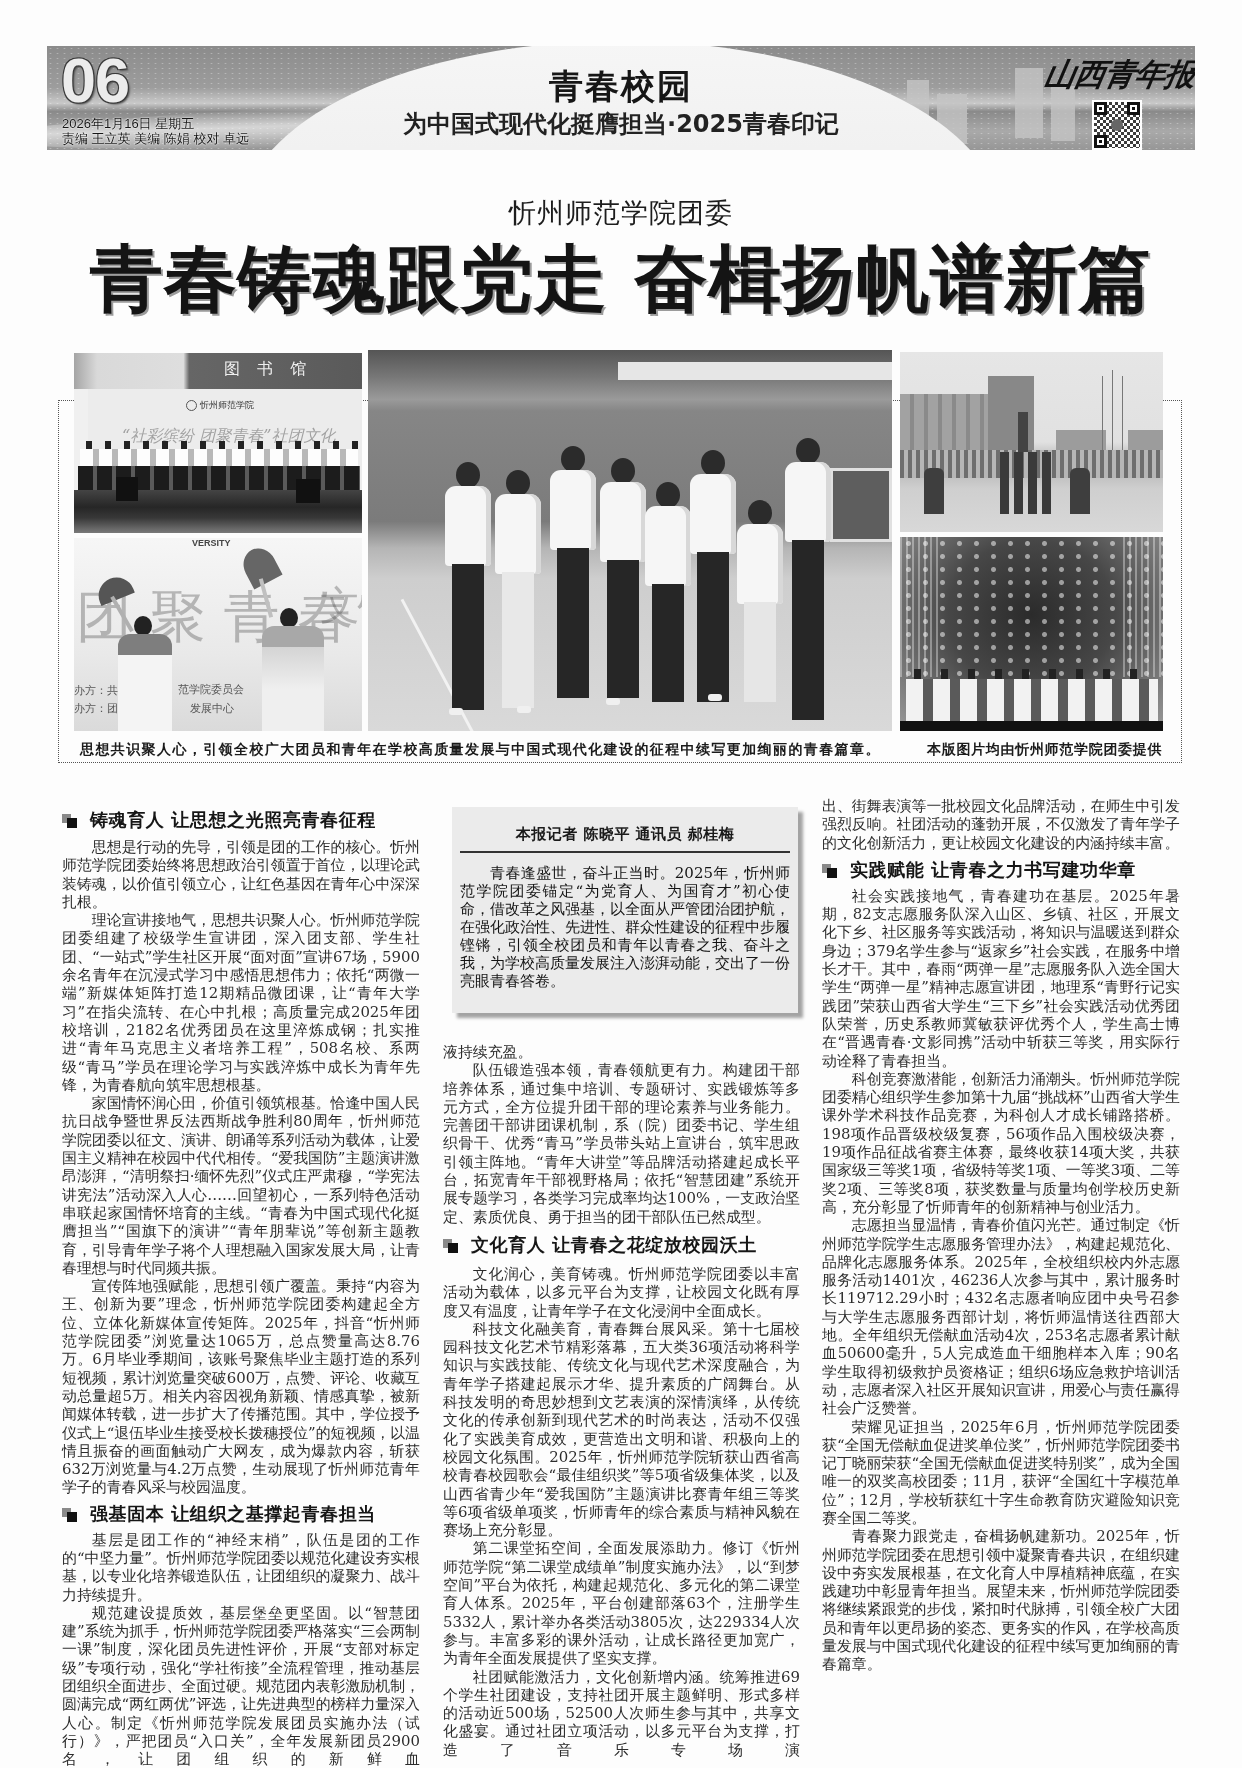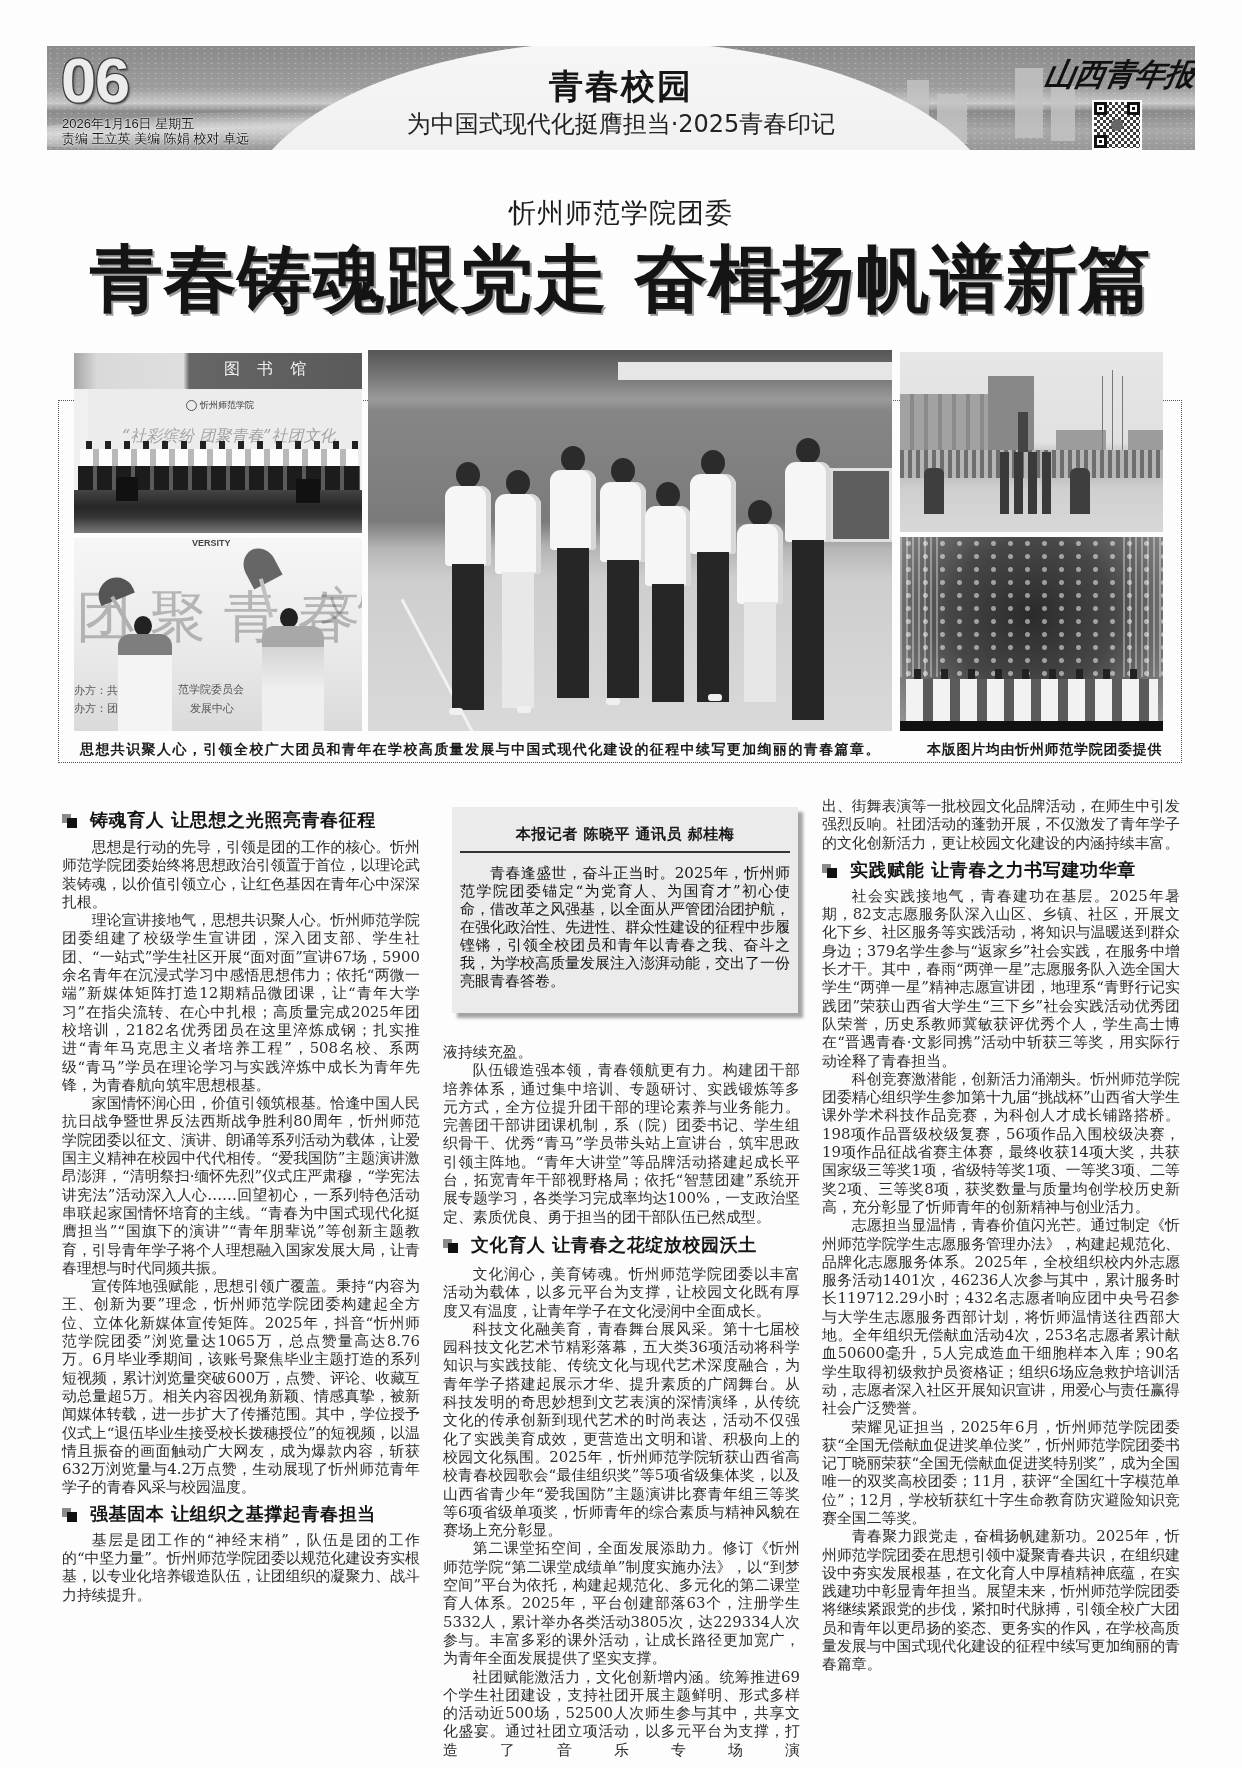--- a/index.html
+++ b/index.html
@@ -20,21 +20,21 @@
 #masthead .page-num{position:absolute;left:14px;top:6px;font-family:"Liberation Sans",sans-serif;font-weight:bold;
   font-size:63px;line-height:56px;color:#ececec;letter-spacing:-1px;
   text-shadow:1px 1px 0 #3a3a3a,-1px -1px 0 #3a3a3a,1px -1px 0 #3a3a3a,-1px 1px 0 #3a3a3a,2px 2px 2px #555}
 #masthead .date,#masthead .editors{position:absolute;left:15px;font-family:"Liberation Sans",sans-serif;font-size:13px;
   line-height:14px;color:#151515;text-shadow:0 0 2px #fff,0 0 1px #fff}
 #masthead .date{top:71px}
 #masthead .editors{top:86px}
 #masthead .sec-title{position:absolute;left:0;width:1148px;top:20px;text-align:center;font-size:34px;line-height:40px;
   font-weight:bold;color:#161616;letter-spacing:2px;font-family:"DejaVu Sans",sans-serif}
 #masthead .sec-sub{position:absolute;left:0;width:1148px;top:64px;text-align:center;font-size:24px;line-height:28px;
-  font-weight:normal;color:#222;font-family:"DejaVu Sans",sans-serif}
+  font-weight:bold;color:#222;font-family:"DejaVu Sans",sans-serif}
 #masthead .logo{position:absolute;left:998px;top:10px;font-size:31px;line-height:36px;font-weight:bold;font-style:italic;
   color:#111;transform:skewX(-10deg);letter-spacing:-1px}
 #masthead .qr{position:absolute;left:1045px;top:54px;width:50px;height:50px;background:#fff;padding:2px}
 .qr .grid{position:absolute;inset:2px;background:repeating-conic-gradient(#1a1a1a 0 25%,#fff 0 50%) 0 0/6px 6px;opacity:.85}
 .qr .finder{position:absolute;width:13px;height:13px;border:3px solid #111;background:#fff}
 .qr .finder::after{content:"";position:absolute;left:2px;top:2px;width:3px;height:3px;background:#111}
 .qr .dot{position:absolute;left:19px;top:19px;width:12px;height:12px;border-radius:50%;background:#666}
 
 
 .kicker{position:absolute;left:0;top:197px;width:1242px;text-align:center;font-size:27px;line-height:32px;color:#1d1d1d;letter-spacing:1px}
@@ -223,20 +223,21 @@
   <div class="cap right">本版图片均由忻州师范学院团委提供</div>
 
   <div class="col col1">
     <h3 class="sec-head"><span class="hicon"></span><span>铸魂育人 让思想之光照亮青春征程</span></h3>
     <p>思想是行动的先导，引领是团的工作的核心。忻州师范学院团委始终将思想政治引领置于首位，以理论武装铸魂，以价值引领立心，让红色基因在青年心中深深扎根。</p>
     <p>理论宣讲接地气，思想共识聚人心。忻州师范学院团委组建了校级学生宣讲团，深入团支部、学生社团、“一站式”学生社区开展“面对面”宣讲67场，5900余名青年在沉浸式学习中感悟思想伟力；依托“两微一端”新媒体矩阵打造12期精品微团课，让“青年大学习”在指尖流转、在心中扎根；高质量完成2025年团校培训，2182名优秀团员在这里淬炼成钢；扎实推进“青年马克思主义者培养工程”，508名校、系两级“青马”学员在理论学习与实践淬炼中成长为青年先锋，为青春航向筑牢思想根基。</p>
     <p>家国情怀润心田，价值引领筑根基。恰逢中国人民抗日战争暨世界反法西斯战争胜利80周年，忻州师范学院团委以征文、演讲、朗诵等系列活动为载体，让爱国主义精神在校园中代代相传。“爱我国防”主题演讲激昂澎湃，“清明祭扫·缅怀先烈”仪式庄严肃穆，“学宪法 讲宪法”活动深入人心……回望初心，一系列特色活动串联起家国情怀培育的主线。“青春为中国式现代化挺膺担当”“国旗下的演讲”“青年朋辈说”等创新主题教育，引导青年学子将个人理想融入国家发展大局，让青春理想与时代同频共振。</p>
     <p>宣传阵地强赋能，思想引领广覆盖。秉持“内容为王、创新为要”理念，忻州师范学院团委构建起全方位、立体化新媒体宣传矩阵。2025年，抖音“忻州师范学院团委”浏览量达1065万，总点赞量高达8.76万。6月毕业季期间，该账号聚焦毕业主题打造的系列短视频，累计浏览量突破600万，点赞、评论、收藏互动总量超5万。相关内容因视角新颖、情感真挚，被新闻媒体转载，进一步扩大了传播范围。其中，学位授予仪式上“退伍毕业生接受校长拨穗授位”的短视频，以温情且振奋的画面触动广大网友，成为爆款内容，斩获632万浏览量与4.2万点赞，生动展现了忻州师范青年学子的青春风采与校园温度。</p>
     <h3 class="sec-head second"><span class="hicon"></span><span>强基固本 让组织之基撑起青春担当</span></h3>
     <p>基层是团工作的“神经末梢”，队伍是团的工作的“中坚力量”。忻州师范学院团委以规范化建设夯实根基，以专业化培养锻造队伍，让团组织的凝聚力、战斗力持续提升。</p>
+    <p class="cont-end">规范建设提质效，基层堡垒更坚固。以“智慧团建”系统为抓手，忻州师范学院团委严格落实“三会两制一课”制度，深化团员先进性评价，开展“支部对标定级”专项行动，强化“学社衔接”全流程管理，推动基层团组织全面进步、全面过硬。规范团内表彰激励机制，圆满完成“两红两优”评选，让先进典型的榜样力量深入人心。制定《忻州师范学院发展团员实施办法（试行）》，严把团员“入口关”，全年发展新团员2900名，让团组织的新鲜血</p>
   </div>
 
   <div class="col col2">
     <div class="leadbox">
       <div class="byline">本报记者 陈晓平 通讯员 郝桂梅</div>
       <p class="lead">青春逢盛世，奋斗正当时。2025年，忻州师范学院团委锚定“为党育人、为国育才”初心使命，借改革之风强基，以全面从严管团治团护航，在强化政治性、先进性、群众性建设的征程中步履铿锵，引领全校团员和青年以青春之我、奋斗之我，为学校高质量发展注入澎湃动能，交出了一份亮眼青春答卷。</p>
     </div>
     <p class="cont after-box">液持续充盈。</p>
     <p>队伍锻造强本领，青春领航更有力。构建团干部培养体系，通过集中培训、专题研讨、实践锻炼等多元方式，全方位提升团干部的理论素养与业务能力。完善团干部讲团课机制，系（院）团委书记、学生组织骨干、优秀“青马”学员带头站上宣讲台，筑牢思政引领主阵地。“青年大讲堂”等品牌活动搭建起成长平台，拓宽青年干部视野格局；依托“智慧团建”系统开展专题学习，各类学习完成率均达100%，一支政治坚定、素质优良、勇于担当的团干部队伍已然成型。</p>
     <h3 class="sec-head"><span class="hicon"></span><span>文化育人 让青春之花绽放校园沃土</span></h3>

